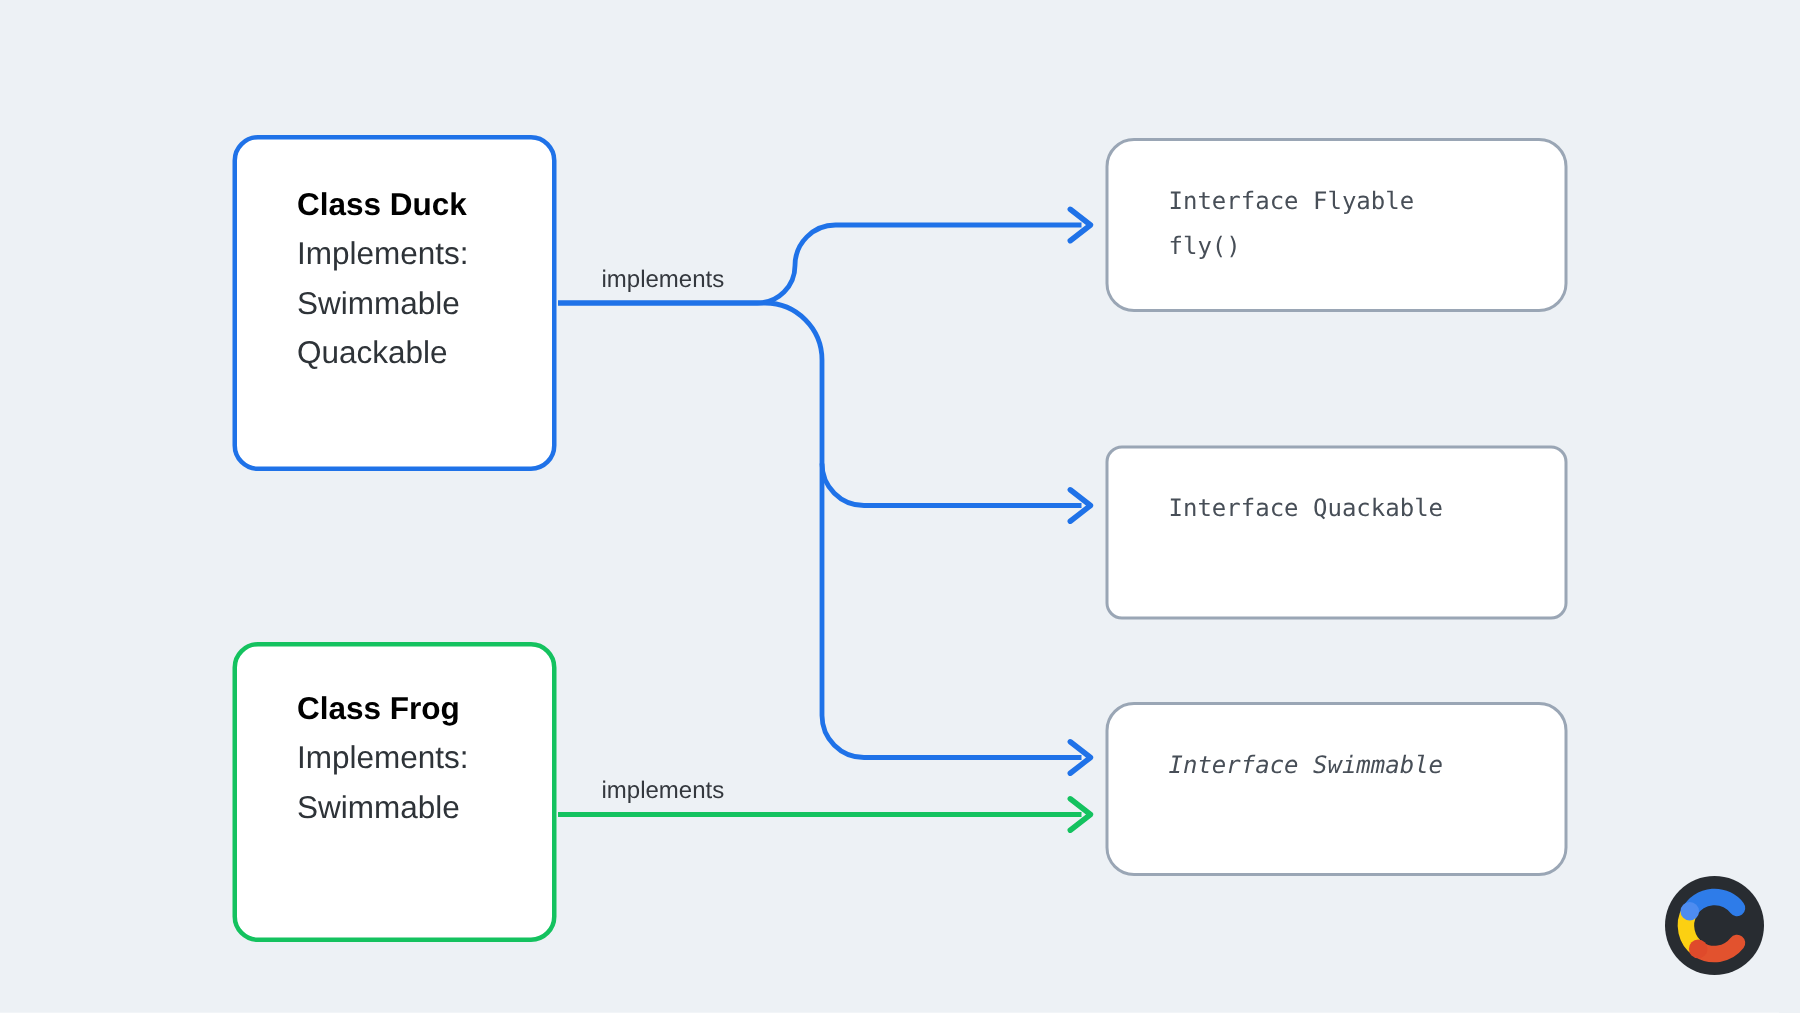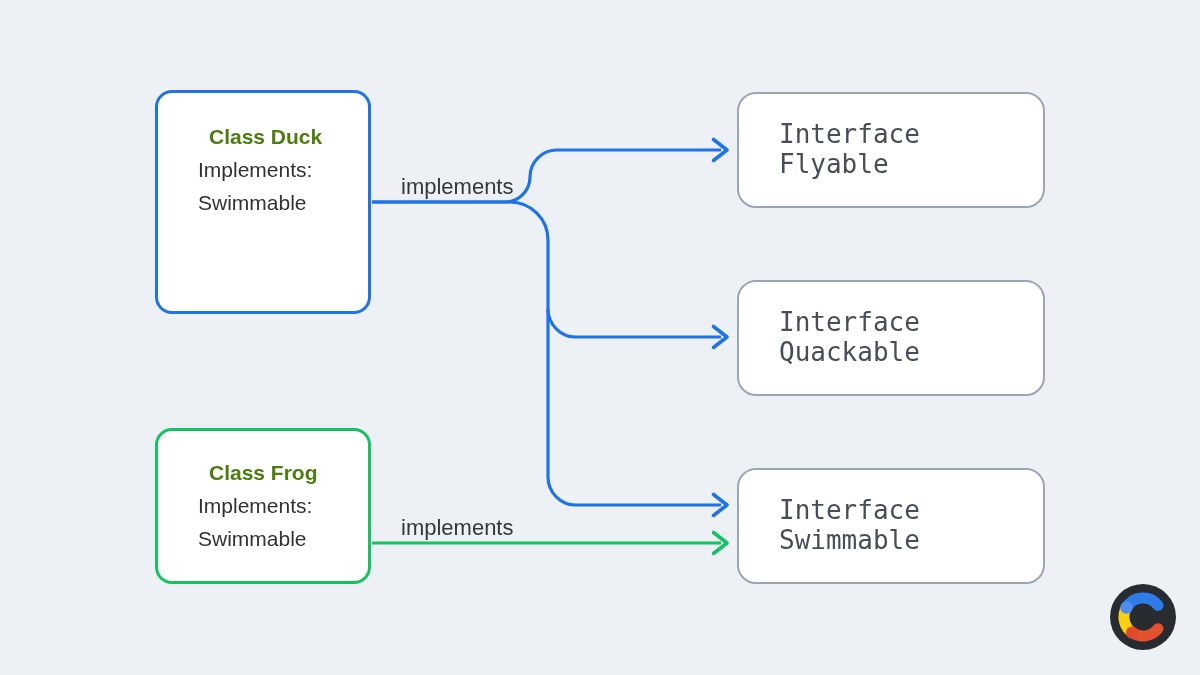--- a/index.html
+++ b/index.html
@@ -12,37 +12,37 @@
   .edge{fill:none;stroke-width:3.2px;}
   .edge-blue{stroke:var(--blue,#1f72e8);}
   .edge-green{stroke:var(--green,#14c25f);}
   .arrow{fill:none;stroke-width:3.6px;stroke-linecap:round;stroke-linejoin:round;}
 
   .class-node{
     position:absolute;box-sizing:border-box;background:var(--node-bg,#fff);
     border-radius:17px;color:var(--text-dark,#2e3338);
     font-size:21px;line-height:33px;
   }
-  .class-node .node-title{font-weight:700;color:#4d7c0f;margin-left:11px;}
+  .class-node .node-title{font-weight:700;color:#000000;}
   .node-duck{left:155px;top:90px;width:216px;height:224px;border:3px solid var(--blue,#1f72e8);padding:27px 14px 0 40px;}
-  .node-frog{left:155px;top:428px;width:216px;height:156px;border:3px solid var(--green,#14c25f);padding:25px 28px 0 40px;}
+  .node-frog{left:155px;top:428px;width:216px;height:200px;border:3px solid var(--green,#14c25f);padding:25px 28px 0 40px;}
 
   .interface-node{
     position:absolute;box-sizing:border-box;left:737px;width:308px;height:116px;
     background:var(--node-bg,#fff);border:2.5px solid var(--gray-border,#9aa6b5);
     border-radius:19px;color:var(--text-mono,#474e57);
-    font-family:"DejaVu Sans Mono",monospace;font-size:26px;line-height:30px;
+    font-family:"DejaVu Sans Mono",monospace;font-size:16px;line-height:30px;
     padding:25px 12px 0 40px;
   }
   .node-flyable{top:92px;}
-  .node-quackable{top:280px;}
-  .node-swimmable{top:468px;}
+  .node-quackable{top:297px;border-radius:11px;}
+  .node-swimmable{top:468px;font-style:italic;}
 
   .edge-label{
-    position:absolute;font-size:22px;line-height:20px;
+    position:absolute;font-size:16px;line-height:20px;
     color:var(--label-text,#34383e);
     text-align:center;
   }
   .label-duck{left:401px;top:177px;}
   .label-frog{left:401px;top:518px;}
 
   .logo{position:absolute;left:1110px;top:584px;width:66px;height:66px;}
   .logo-bg{fill:var(--logo-bg,#282c31);}
   .logo-arc{fill:none;stroke-width:11px;stroke-linecap:round;}
   .logo-arc-blue{stroke:var(--logo-blue,#2e7ce9);}
@@ -64,30 +64,32 @@
     <path class="arrow edge-blue" d="M 713.5 139.5 L 727 150 L 713.5 160.5"></path>
     <path class="arrow edge-blue" d="M 713.5 326.5 L 727 337 L 713.5 347.5"></path>
     <path class="arrow edge-blue" d="M 713.5 494.5 L 727 505 L 713.5 515.5"></path>
     <path class="arrow edge-green" d="M 713.5 532.5 L 727 543 L 713.5 553.5"></path>
   </svg>
 
   <div class="class-node node-duck">
     <div class="node-title">Class Duck</div>
     <div>Implements:</div>
     <div>Swimmable</div>
+    <div>Quackable</div>
   </div>
 
   <div class="class-node node-frog">
     <div class="node-title">Class Frog</div>
     <div>Implements:</div>
     <div>Swimmable</div>
   </div>
 
   <div class="interface-node node-flyable">
     <div>Interface Flyable</div>
+    <div>fly()</div>
   </div>
 
   <div class="interface-node node-quackable">
     <div>Interface Quackable</div>
   </div>
 
   <div class="interface-node node-swimmable">
     <div>Interface Swimmable</div>
   </div>
 

